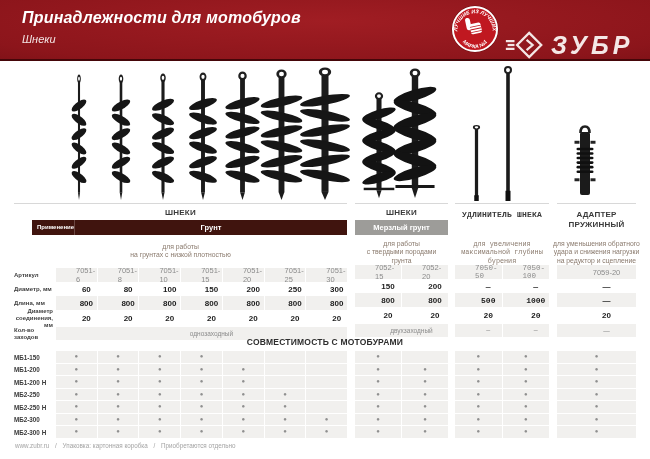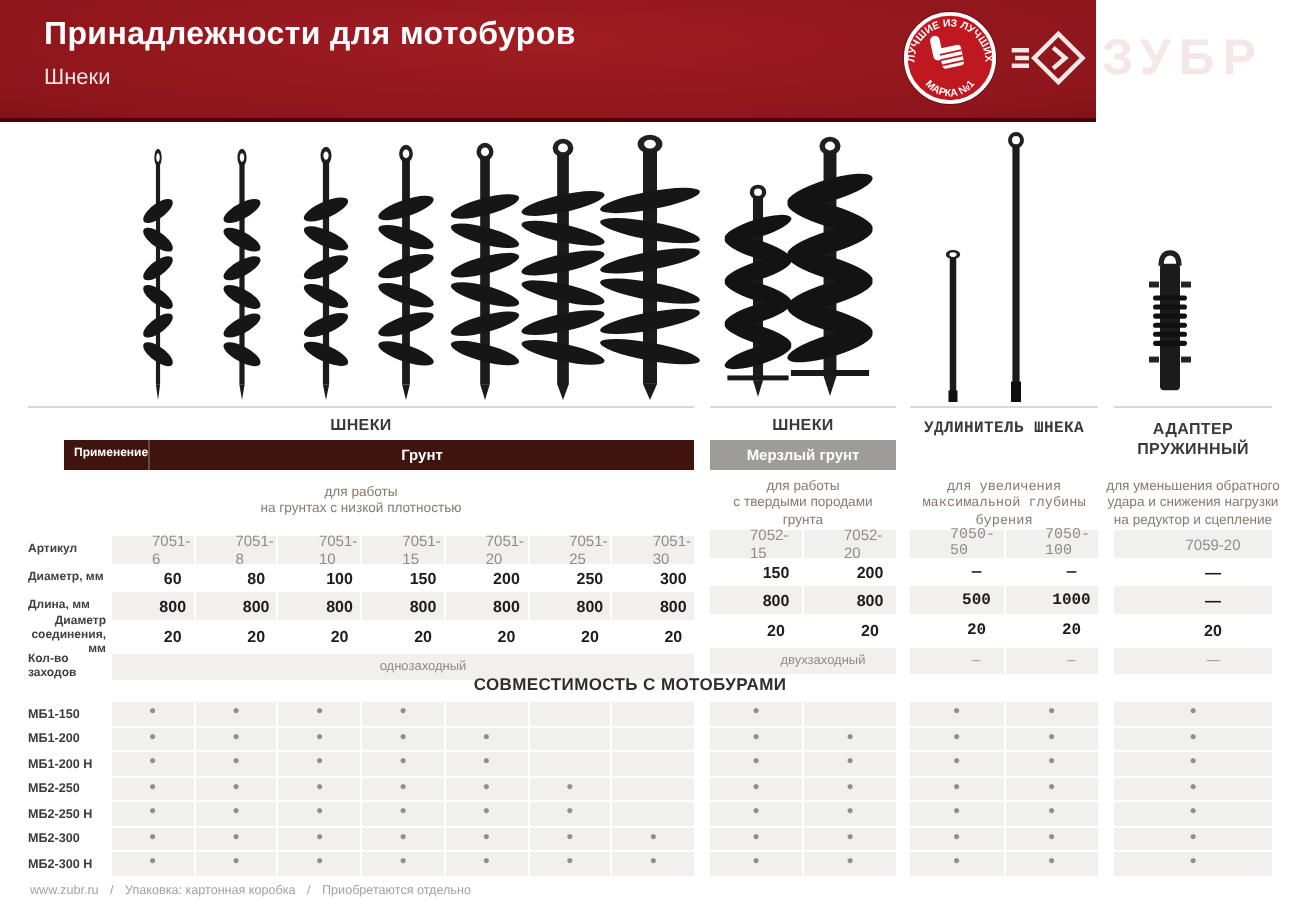--- a/index.html
+++ b/index.html
@@ -1,26 +1,26 @@
 <!DOCTYPE html>
 <html><head>
 <meta charset="utf-8">
 <style>
   html,body{margin:0;padding:0;background:#fff;}
   .page{position:relative;width:650px;height:459px;background:#fff;overflow:hidden;
         font-family:"Liberation Sans","DejaVu Sans",sans-serif;-webkit-font-smoothing:antialiased;}
 
   
-  .header{position:absolute;left:0;top:0;width:548px;height:59px;
+  .header{position:absolute;left:0;top:0;width:650px;height:59px;
           background:radial-gradient(ellipse 130% 170% at 50% 35%, #a01d23 0%, #8c151b 45%, #640b0f 82%, #53080c 100%);
-          border-bottom:2px solid #450609;}
+          border-bottom:2px solid #450609;font-style:italic;}
   .h-title{position:absolute;left:22px;top:9px;font-size:16px;font-weight:bold;color:#fff;letter-spacing:.2px;}
   .h-sub{position:absolute;left:22px;top:33px;font-size:11px;color:#f3e4e4;}
   .badge{position:absolute;left:451px;top:5px;width:48px;height:48px;}
-  .zubr{position:absolute;left:505px;top:13px;display:flex;align-items:center;}
+  .zubr{position:absolute;left:505px;top:29px;display:flex;align-items:center;}
   .zubr-icon{width:38px;height:32px;margin-right:8px;}
   .zubr-text{font-size:25px;font-weight:bold;color:#f4e7e6;letter-spacing:4px;}
 
   
   .prod{position:absolute;}
 
   
   .group{position:absolute;top:203px;border-top:1px solid #d8d8d8;box-sizing:border-box;}
   .g1{left:14px;width:333px;} .g2{left:355px;width:93px;}
   .g3{left:455px;width:94px;font-family:Liberation Mono, monospace;} .g4{left:557px;width:79px;}
@@ -46,21 +46,21 @@
   .cells{flex:1;display:flex;}
   .cells .cell{flex:1;display:flex;align-items:center;justify-content:center;padding-left:20px;}
   .cells .cell + .cell{border-left:1px solid #fff;}
   .rg .cells .cell{background:#f1f0ee;}
   .rw .cells .cell{background:#fff;}
   .articul .cell{color:#8c8c8c;font-size:7.5px;}
   .val .cell{color:#1c1c1c;font-size:8px;font-weight:bold;}
   .starts .cell{color:#8c8c8c;font-size:6.5px;}
 
   
-  .compat-title{position:absolute;left:4px;top:337px;width:622px;text-align:center;
+  .compat-title{position:absolute;left:14px;top:337px;width:622px;text-align:center;
                 font-size:8.5px;font-weight:bold;color:#2e2e2e;letter-spacing:.2px;}
   .compat{position:absolute;left:14px;top:351px;width:622px;}
   .crow{display:flex;height:12.5px;}
   .crow .clabel{width:42px;font-size:6.3px;font-weight:bold;color:#3a3a3a;display:flex;align-items:center;}
   .cg{display:flex;}
   .cg-1{width:291px;} .cg-2{width:93px;margin-left:8px;} .cg-3{width:94px;margin-left:7px;} .cg-4{width:79px;margin-left:8px;}
   .cg .cell{flex:1;background:#f1f0ee;border-bottom:1.5px solid #fff;
             display:flex;align-items:center;justify-content:center;
             font-size:6px;color:#8f8f8f;line-height:11px;}
   .cg .cell + .cell{border-left:1.5px solid #fff;}

